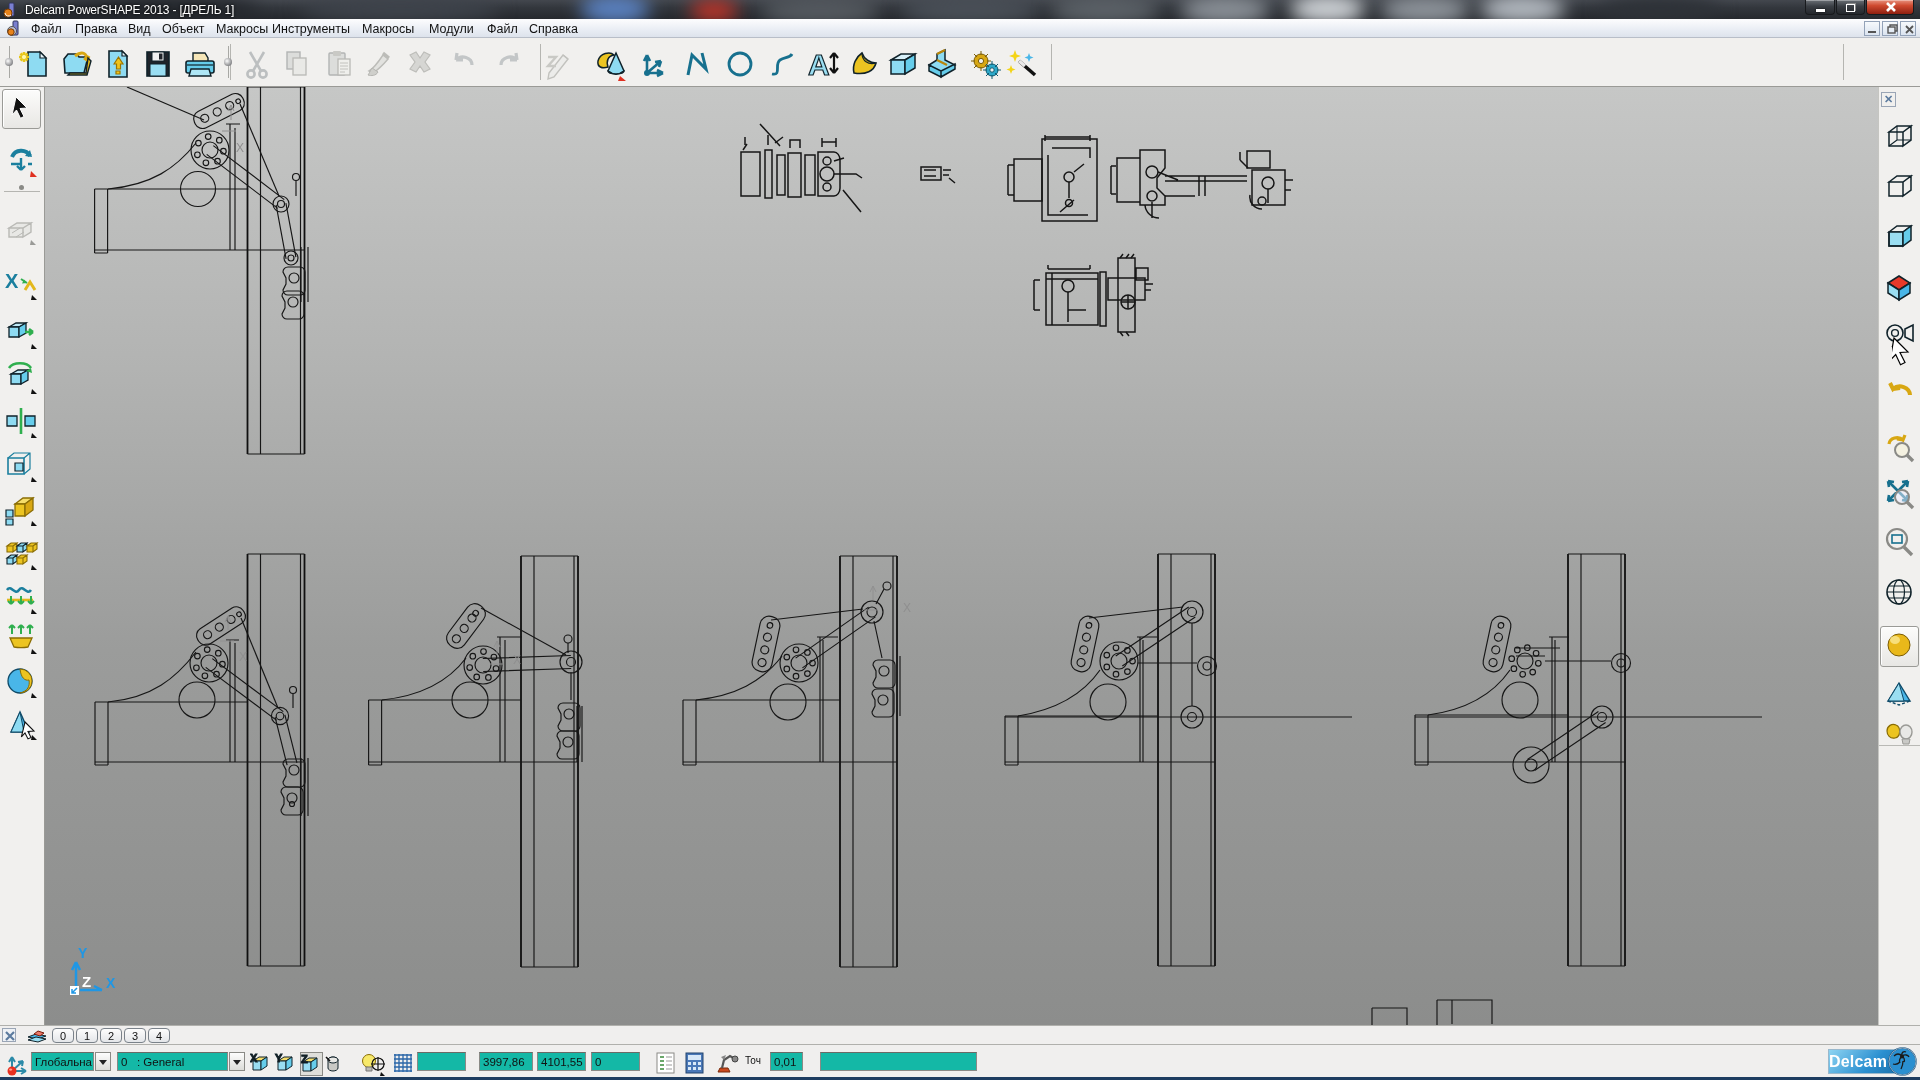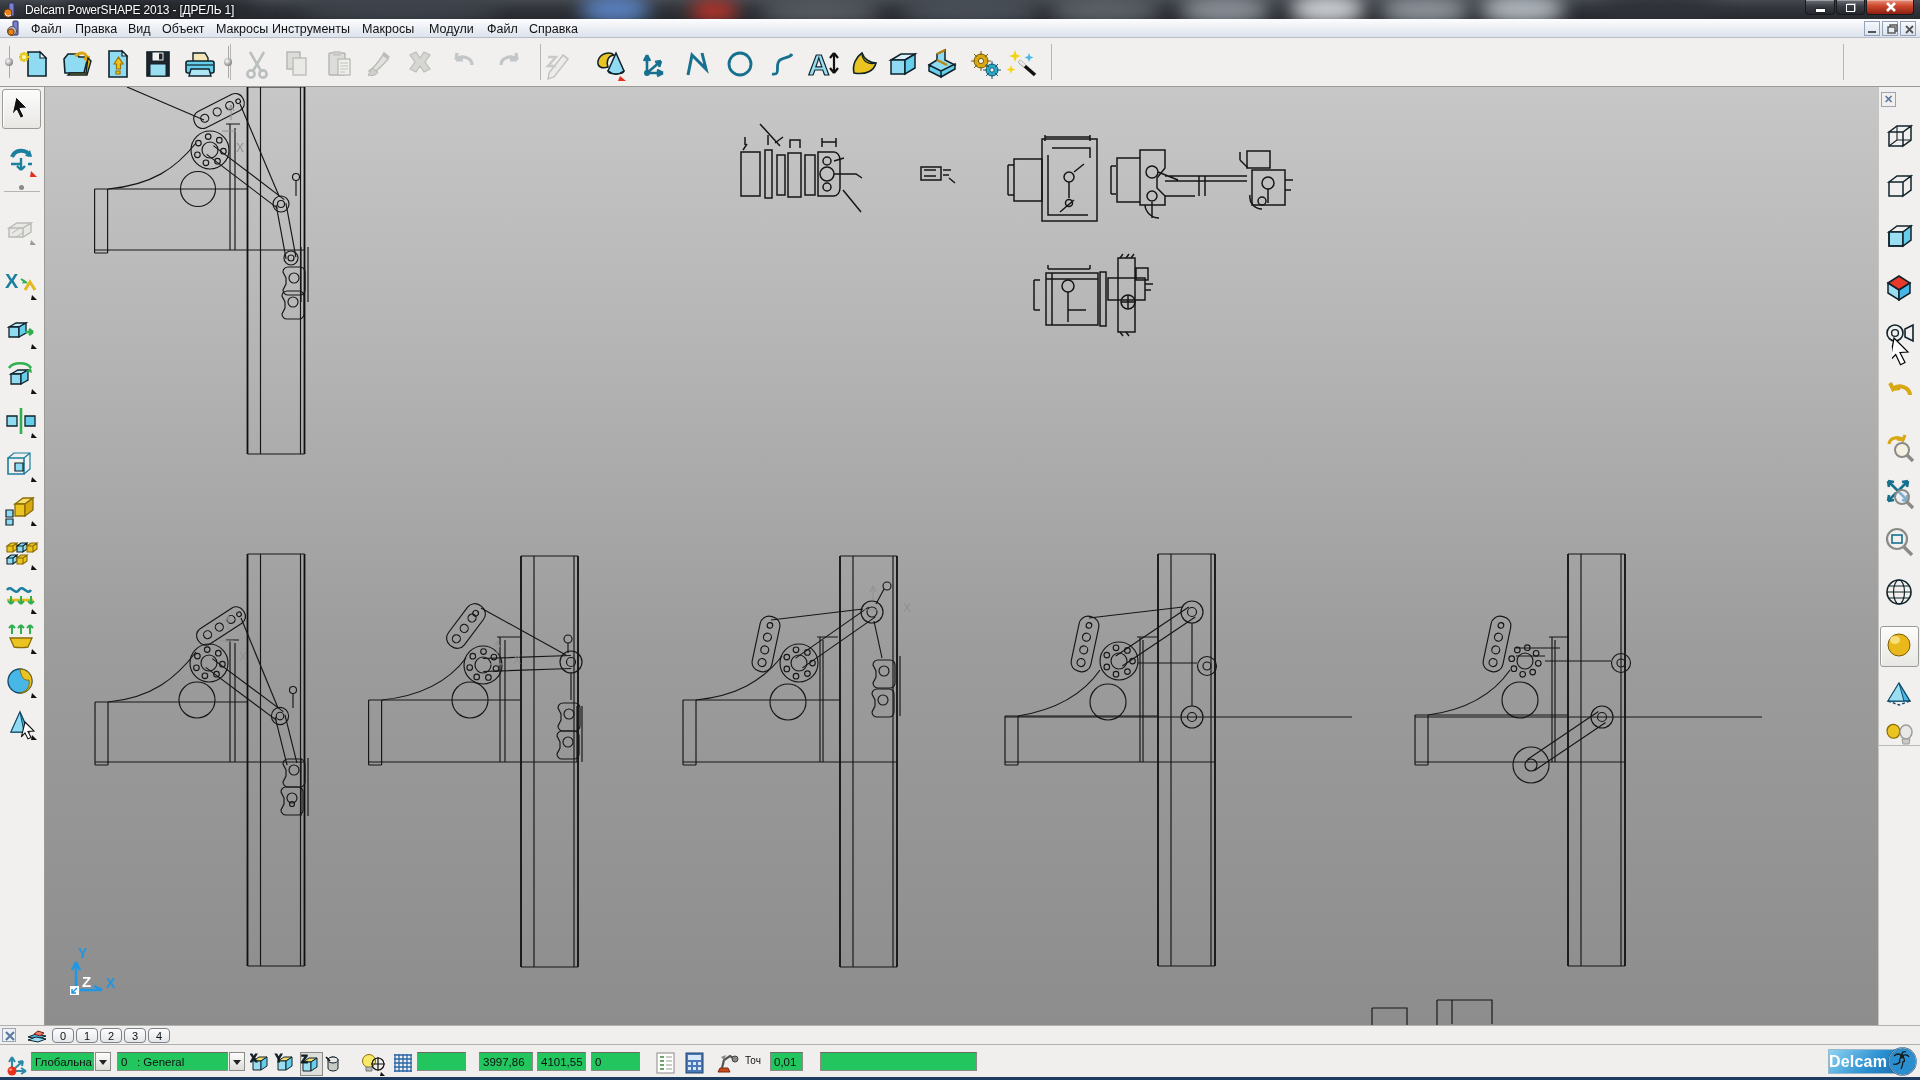--- a/index.html
+++ b/index.html
@@ -23,21 +23,21 @@
 .lsep {position:absolute;left:4px;width:36px;height:1px;background:#b5b5b1}
 .pin {position:absolute;left:19px;top:98px;width:5px;height:5px;background:#8a8a86;border-radius:50%}
 .selbtn {position:absolute;background:linear-gradient(180deg,#fcfcfb,#e8e7e4);border:1px solid #9a9a96;border-radius:3px;box-shadow:inset 1px 1px 0 #fff}
 .xbtn {position:absolute;width:15px;height:15px;border:1px solid #9aa5b5}
 .xbtn::before {content:"✕";position:absolute;left:2px;top:0px;font-size:11px;color:#5b7a9e;font-weight:bold}
 #canvas {position:absolute;left:45px;top:87px;width:1833px;height:938px;background:linear-gradient(180deg,#c6c7c6 0%,#b2b3b2 30%,#9b9c9b 60%,#8c8d8c 100%)}
 #levels {position:absolute;left:0;top:1025px;width:1920px;height:19px;background:#f0efee;border-top:1px solid #b0b0ac}
 .lvlb {position:absolute;top:2px;width:22px;height:15px;border:1px solid #7a828a;border-radius:4px;background:linear-gradient(180deg,#fdfdfd,#e4e6e9);font-size:11px;text-align:center;line-height:14px;color:#111}
 .lxbtn {position:absolute;left:2px;top:2px;width:14px;height:14px;border:1px solid #9aa5b5;background:#eef1f5}
 #statusbar {position:absolute;left:0;top:1044px;width:1920px;height:33px;background:#f0efee;border-top:1px solid #b0b0ac}
-.sfield {position:absolute;top:7px;height:19px;background:#22c55e;border:1px solid #8a8a86;border-top-color:#6a6a66;font-size:11.5px;color:#111;padding:2.5px 3px;white-space:nowrap;overflow:hidden}
+.sfield {position:absolute;top:7px;height:19px;background:#14b8a6;border:1px solid #8a8a86;border-top-color:#6a6a66;font-size:11.5px;color:#111;padding:2.5px 3px;white-space:nowrap;overflow:hidden}
 .dropbtn {position:absolute;top:7px;width:16px;height:19px;background:linear-gradient(180deg,#fdfdfd,#dcdcd8);border:1px solid #8a8a86}
 .dropbtn::before {content:"";position:absolute;left:3px;top:7px;border-left:4.5px solid transparent;border-right:4.5px solid transparent;border-top:5px solid #222}
 .slabel {position:absolute;top:10px;font-size:10px;color:#111}
 #delcam {position:absolute;left:1828px;top:4px;width:74px;height:25px;background:linear-gradient(135deg,#8ed4f2,#2a8fd0 60%,#1a6ea8);border:1px solid #9ab8cc;color:#fff;font-size:16px;font-weight:bold;text-align:left;padding-left:0;line-height:24px;letter-spacing:0.2px}
 #bottomline {position:absolute;left:0;top:1077px;width:1920px;height:3px;background:#1d3c60}
 </style></head>
 <body>
 <div id="root">
 <div id="titlebar">
       <div class="blob" style="left:580px;top:-6px;width:70px;height:30px;background:#5a81c0"></div>

